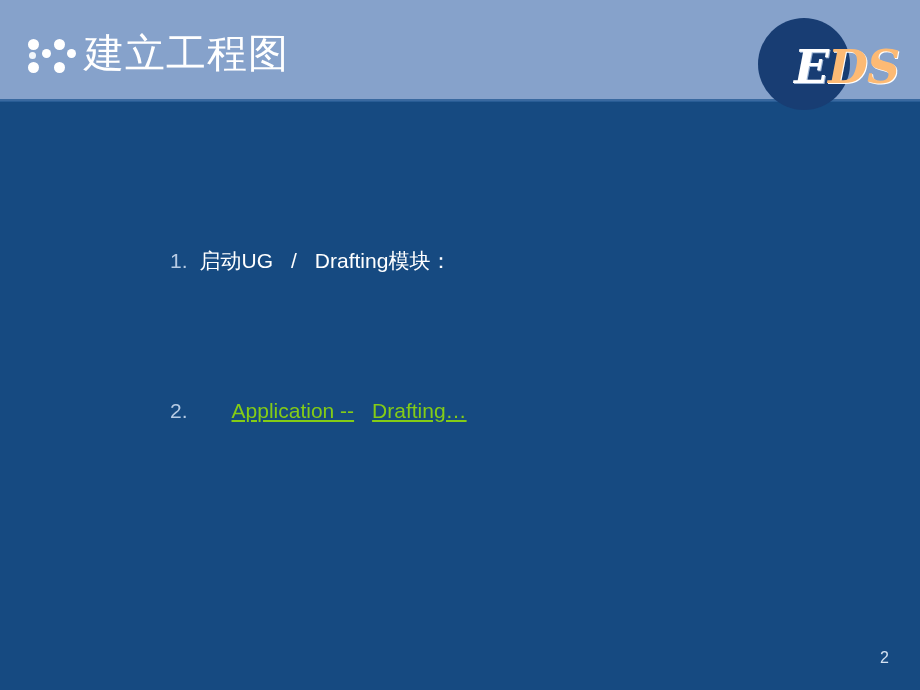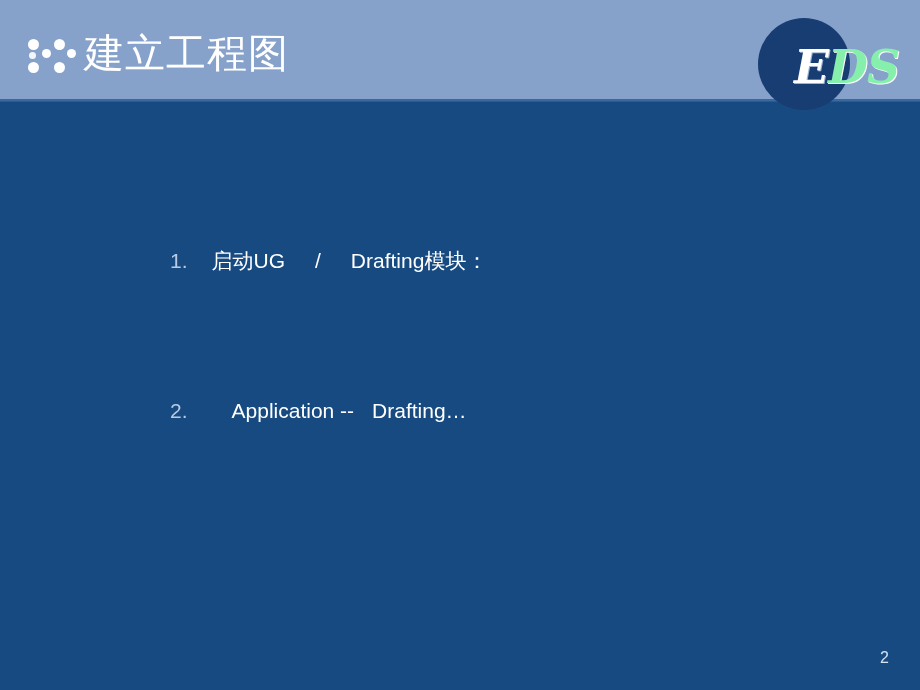--- a/index.html
+++ b/index.html
@@ -105,21 +105,21 @@
     font-size: 46px;
     line-height: 46px;
     letter-spacing: -1px;
     white-space: nowrap;
   }
   .eds-e {
     color: #ffffff;
     text-shadow: 1px 1px 0 #9bb3d4;
   }
   .eds-ds {
-    color: #86efac;
+    color: #fdba74;
     text-shadow: 1px 1px 0 #ffffff;
   }
 
   
   .content {
     position: absolute;
     left: 0;
     top: 101px;
     width: 920px;
     height: 589px;
@@ -134,22 +134,22 @@
   .bullet-1 { left: 170px; top: 146px; }
   .bullet-2 { left: 170px; top: 296px; }
 
   .num {
     color: #b7cbe4;
   }
   .gap-sm { display: inline-block; width: 12px; }
   .gap-lg { display: inline-block; width: 44px; }
   .gap-md { display: inline-block; width: 18px; }
 
-  .txt-white { color: #ffffff; margin-left: 12px; }
-  .txt-green { color: #ffffff; }
+  .txt-white { color: #ffffff; }
+  .txt-green { color: #84cc16; text-decoration: underline; }
 
   
   .page-number {
     position: absolute;
     left: 880px;
     top: 648px;
     font-size: 16px;
     line-height: 20px;
     color: #d5e3f3;
   }

